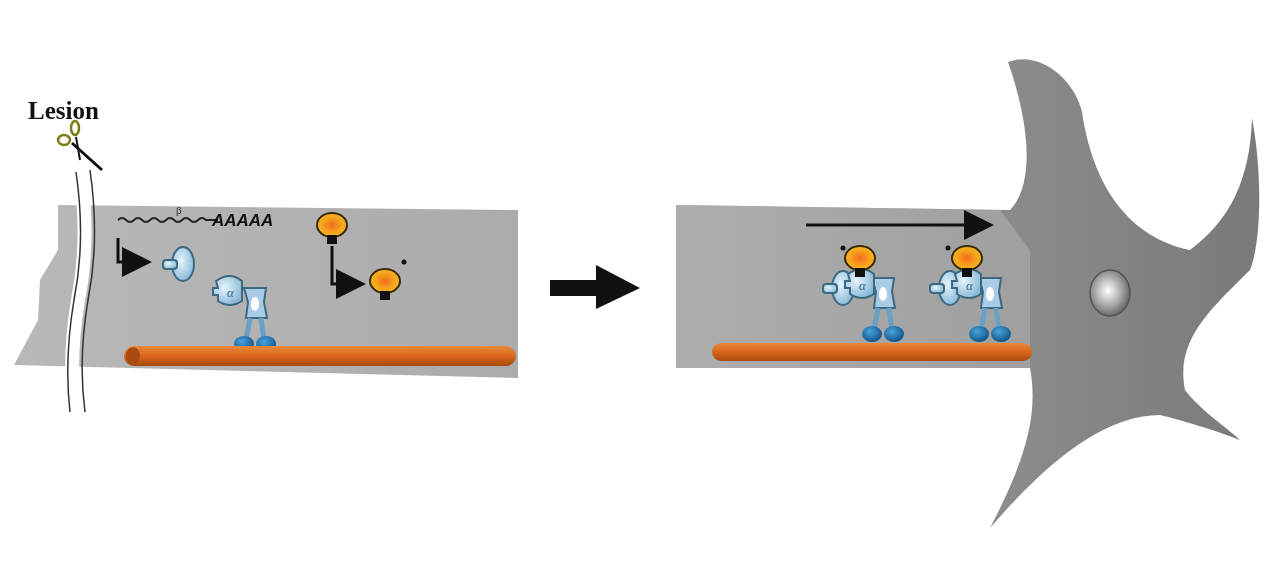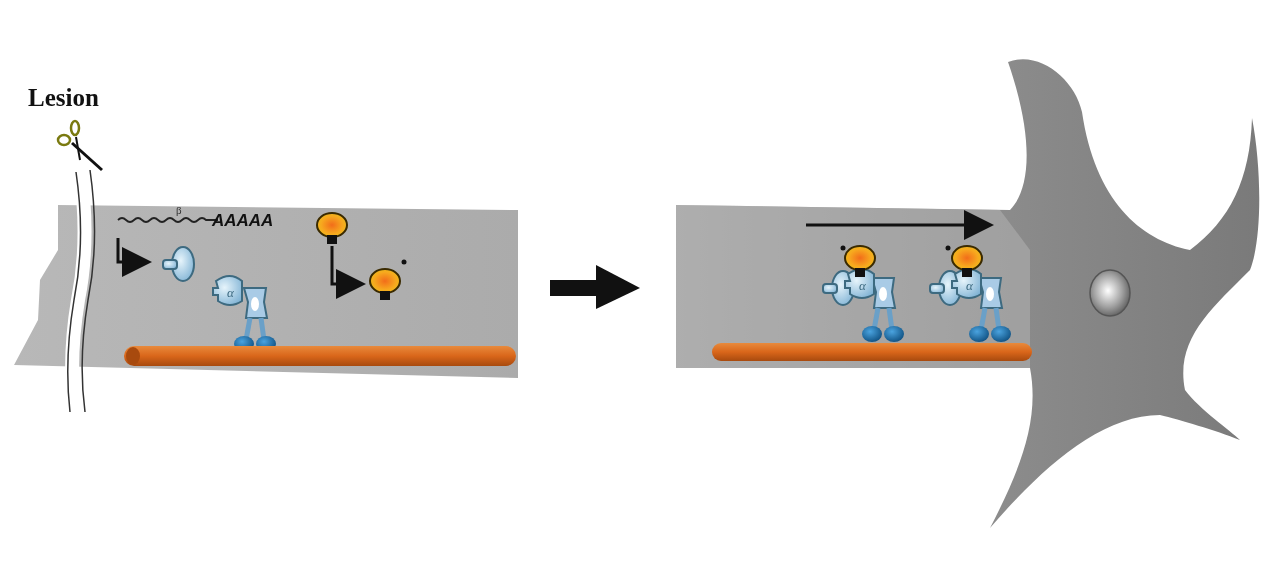--- a/index.html
+++ b/index.html
@@ -1,18 +1,18 @@
 <!DOCTYPE html>
 <html><head>
 <meta charset="utf-8">
 <style>
   html, body { margin: 0; padding: 0; background: #ffffff; }
   body { width: 1280px; height: 583px; position: relative; overflow: hidden; font-family: "Liberation Serif", serif; }
   #canvas { position: absolute; left: 0; top: 0; width: 1280px; height: 583px; }
-  .lesion-label { position: absolute; left: 28px; top: 84px; font-family: "Liberation Serif", serif; font-weight: bold; font-size: 25px; color: #111; text-align: center; }
+  .lesion-label { position: absolute; left: 28px; top: 97px; font-family: "Liberation Serif", serif; font-weight: bold; font-size: 25px; color: #111; text-align: center; }
   .polyA { font-family: "Liberation Sans", sans-serif; font-style: italic; font-weight: bold; }
 </style>
 </head>
 <body>
 
 <svg id="canvas" width="1280" height="583" viewBox="0 0 1280 583" xmlns="http://www.w3.org/2000/svg">
   <defs>
     <linearGradient id="axonGrad" x1="0" y1="0" x2="1" y2="0">
       <stop offset="0" stop-color="#b8b8b8"></stop>
       <stop offset="1" stop-color="#ababab"></stop>

